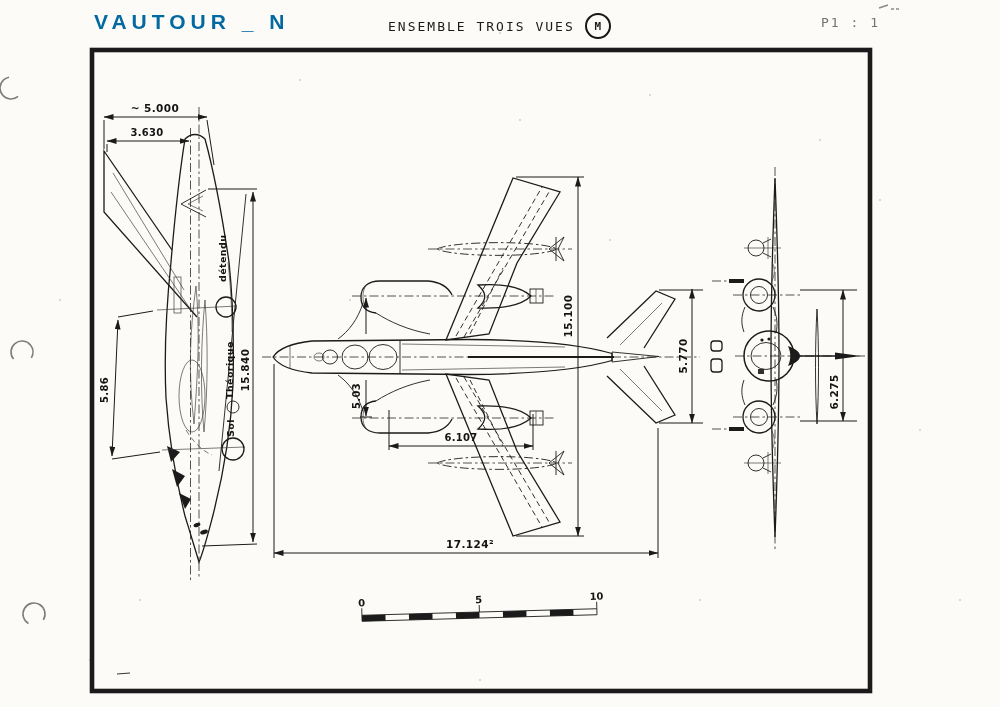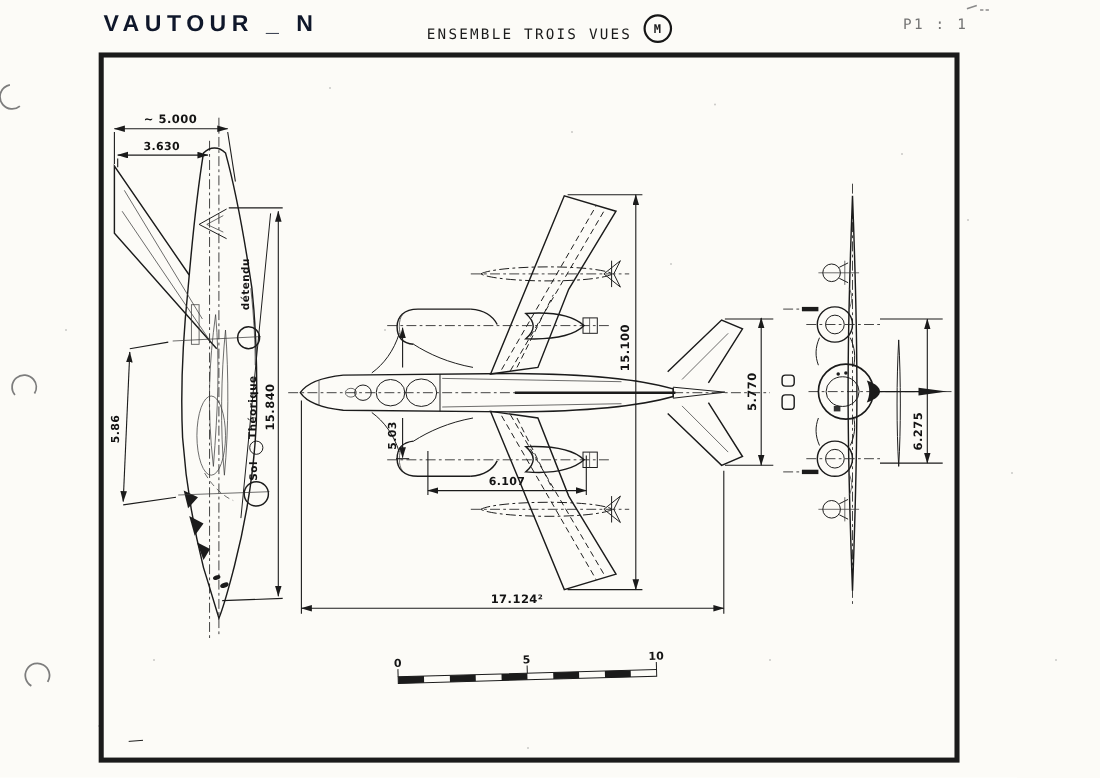--- a/index.html
+++ b/index.html
@@ -1,21 +1,21 @@
 <!DOCTYPE html>
 <html><head>
 <meta charset="utf-8">
 <style>
   html,body{margin:0;padding:0;}
   .page{position:relative;width:1000px;height:707px;background:#fcfbf7;overflow:hidden;
         font-family:"Liberation Sans",sans-serif;color:#1b1b1b;}
   .hdr-title{position:absolute;left:94px;top:10px;font-weight:900;font-size:21px;
-        letter-spacing:5px;color:#0f172a;}
+        letter-spacing:5px;color:#0369a1;}
   .hdr-drawing{position:absolute;left:388px;top:13px;font-family:"DejaVu Sans Mono",monospace;
-        font-size:13px;letter-spacing:2px;color:#1b1b1b;display:flex;align-items:flex-end;gap:10px;}
+        font-size:13px;letter-spacing:2px;color:#1b1b1b;display:flex;align-items:center;gap:10px;}
   .rev-circle{display:inline-flex;align-items:center;justify-content:center;width:22px;height:22px;
         border:2px solid #161616;border-radius:50%;font-size:11px;font-weight:700;letter-spacing:0;}
   .hdr-sheet{position:absolute;left:821px;top:15px;font-family:"DejaVu Sans Mono",monospace;
         font-size:13px;letter-spacing:2px;color:#737373;}
   svg{position:absolute;left:0;top:0;}
   .ink{stroke:#1b1b1b;fill:none;}
   .w1{stroke-width:1.3;}
   .w0{stroke-width:0.9;}
   .w2{stroke-width:2.2;}
   .light{stroke:#3d3d3d;stroke-width:.8;fill:none;opacity:.85;}

